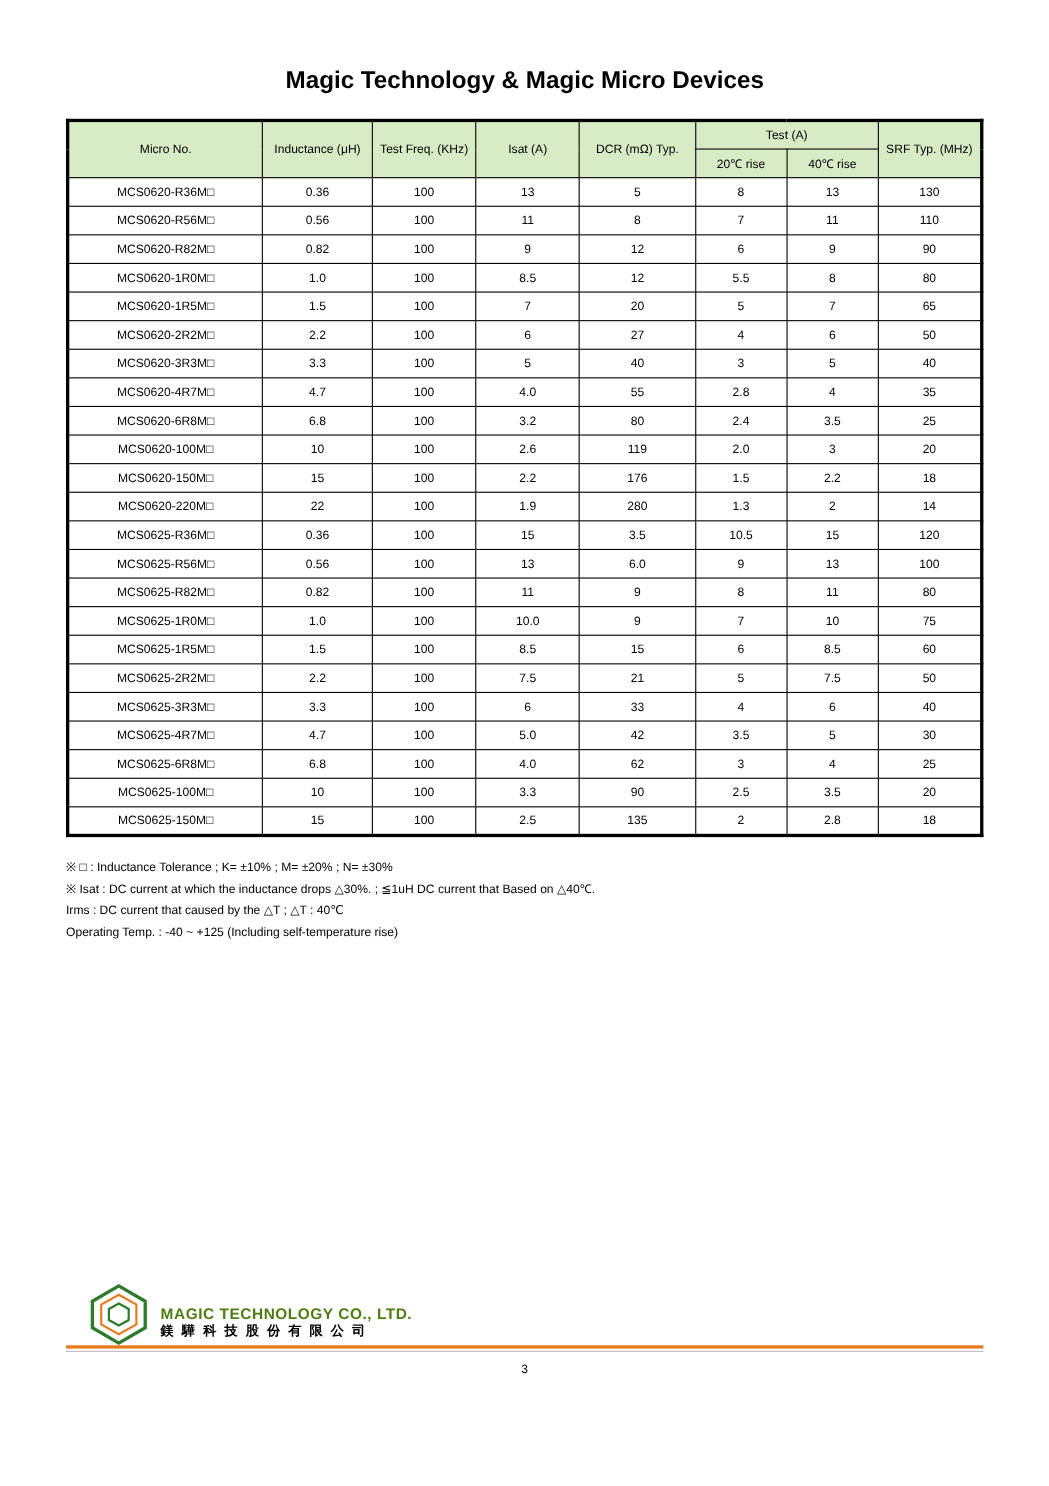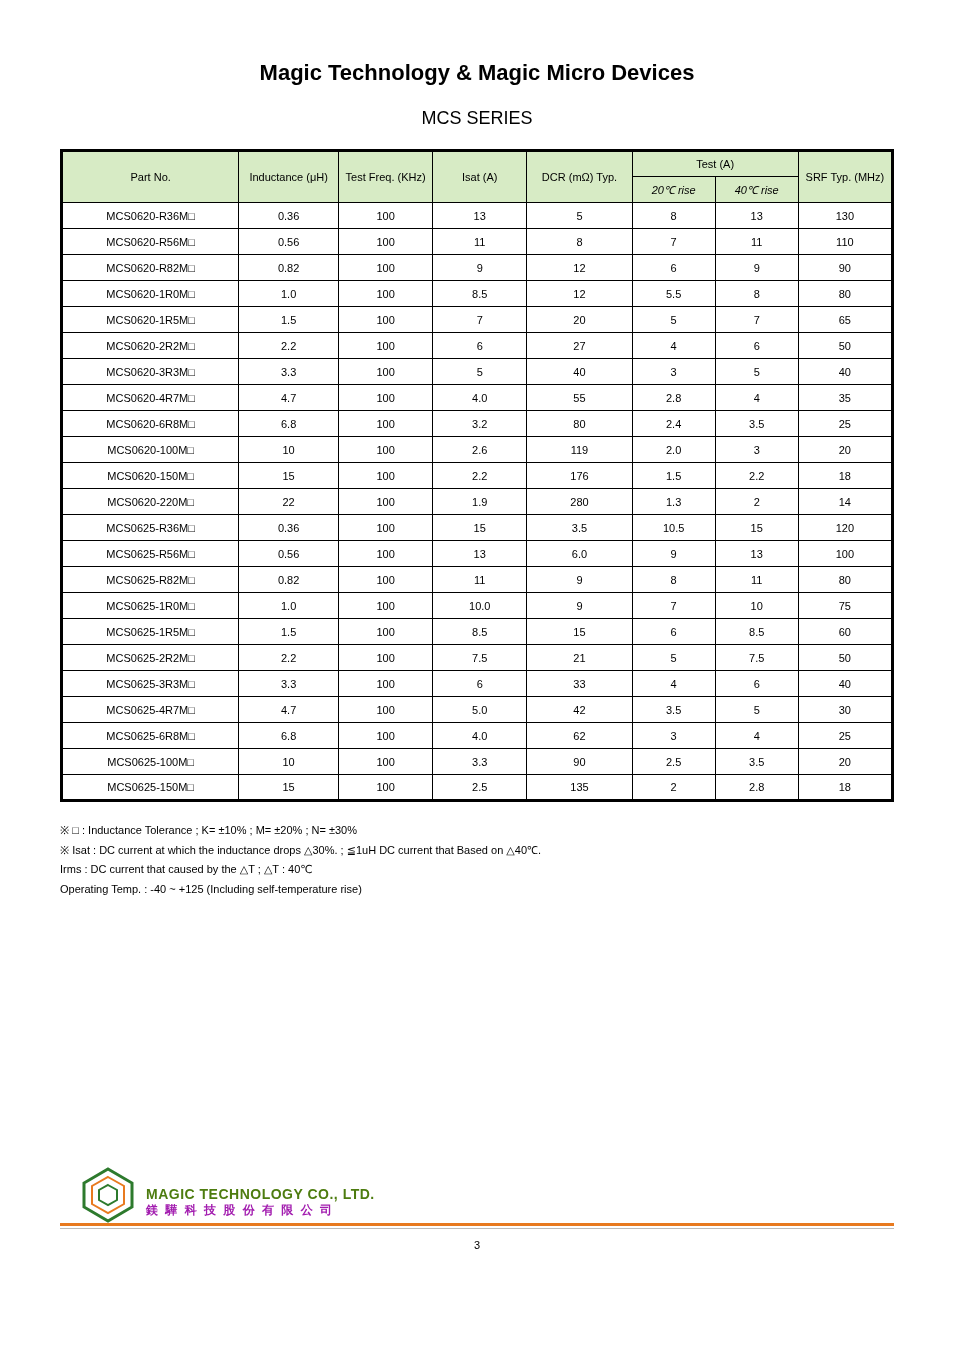--- a/index.html
+++ b/index.html
@@ -11,47 +11,46 @@
     table.data { width: 100%; border-collapse: collapse; border: 3px solid #000; }
     table.data th, table.data td { border: 1px solid #000; font-size: 11px; text-align: center; vertical-align: middle; padding: 3px 2px; height: 26px; }
     table.data th { background: #d7ebc5; font-weight: normal; }
     .th-top { border-bottom: none; height: 18px; padding-top: 4px; }
     .th-bot { border-top: none; height: 18px; padding-bottom: 4px; }
     .col-part { width: 160px; }
     .col-ind { width: 90px; }
     .col-test { width: 85px; }
     .col-isat { width: 85px; }
     .col-dcr { width: 95px; }
-    .col-irms { width: 75px; font-style: italic; }
+    .col-irms { width: 75px; }
     .col-srf { width: 85px; }
     .notes { margin-top: 20px; font-size: 11px; line-height: 1.6; }
     .notes-row { margin-bottom: 2px; }
     .footer { position: absolute; bottom: 100px; left: 0; right: 0; }
     .logo-row { display: flex; align-items: flex-end; padding: 0 60px 0 80px; }
     .logo { width: 56px; height: 56px; }
     .company-block { flex: 1; margin-left: 10px; padding-bottom: 4px; }
     .company-en { font-size: 14px; letter-spacing: 0.5px; color: #4d7c0f; font-weight: bold; }
-    .company-cn { font-size: 12px; color: #a21caf; font-weight: bold; letter-spacing: 2px; }
+    .company-cn { font-size: 12px; color: #000000; font-weight: bold; letter-spacing: 2px; }
     .hr-orange { height: 3px; background: #e87a1f; margin: 0 60px; }
     .hr-gray { height: 1px; background: #bbb; margin: 2px 60px 0 60px; }
     .page-num { text-align: center; font-size: 11px; margin-top: 10px; }
   </style>
 </head>
 <body>
 
 <div class="page">
   <div class="title-area">
     <div class="main-title">Magic Technology &amp; Magic Micro Devices</div>
-    <div class="series-title">MCS SERIES</div>
   </div>
 
   <table class="data">
     <thead>
       <tr>
-        <th rowspan="2" class="col-part">Part No.</th>
+        <th rowspan="2" class="col-part">Micro No.</th>
         <th rowspan="2" class="col-ind">Inductance (μH)</th>
         <th rowspan="2" class="col-test">Test Freq. (KHz)</th>
         <th rowspan="2" class="col-isat">Isat (A)</th>
         <th rowspan="2" class="col-dcr">DCR (mΩ) Typ.</th>
         <th colspan="2" class="th-top">Test (A)</th>
         <th rowspan="2" class="col-srf">SRF Typ. (MHz)</th>
       </tr>
       <tr>
         <th class="col-irms th-bot">20℃ rise</th>
         <th class="col-irms th-bot">40℃ rise</th>

